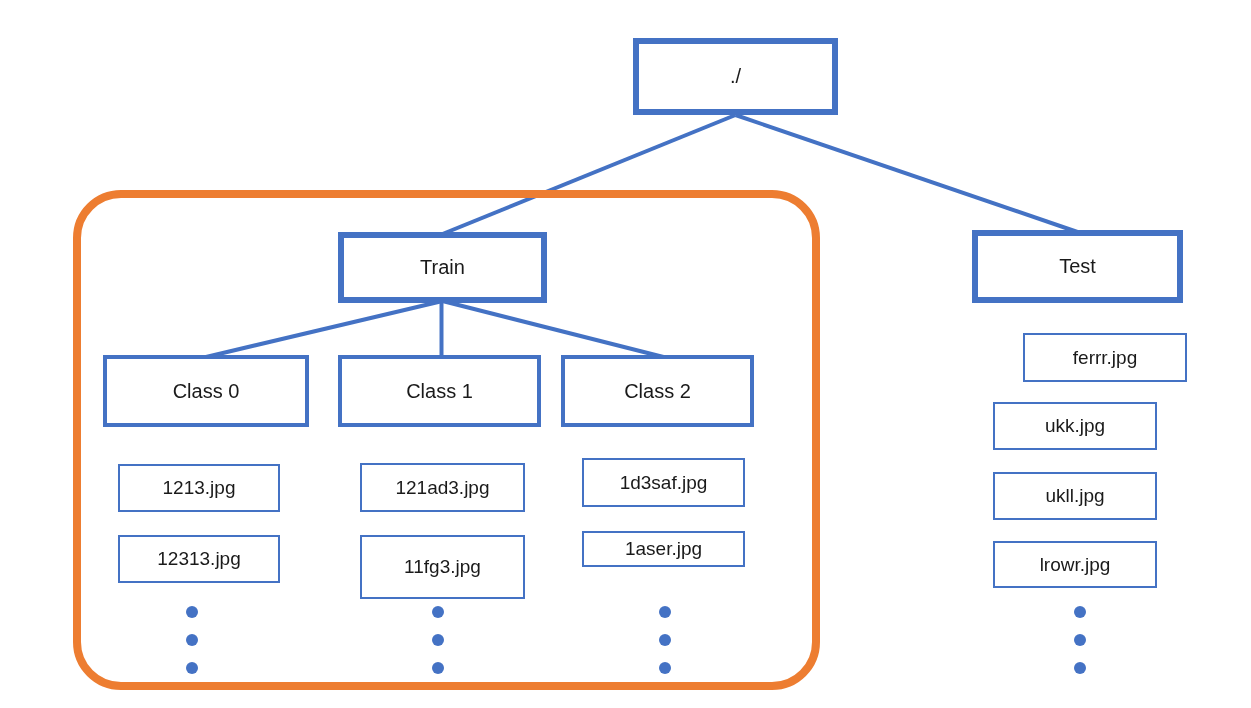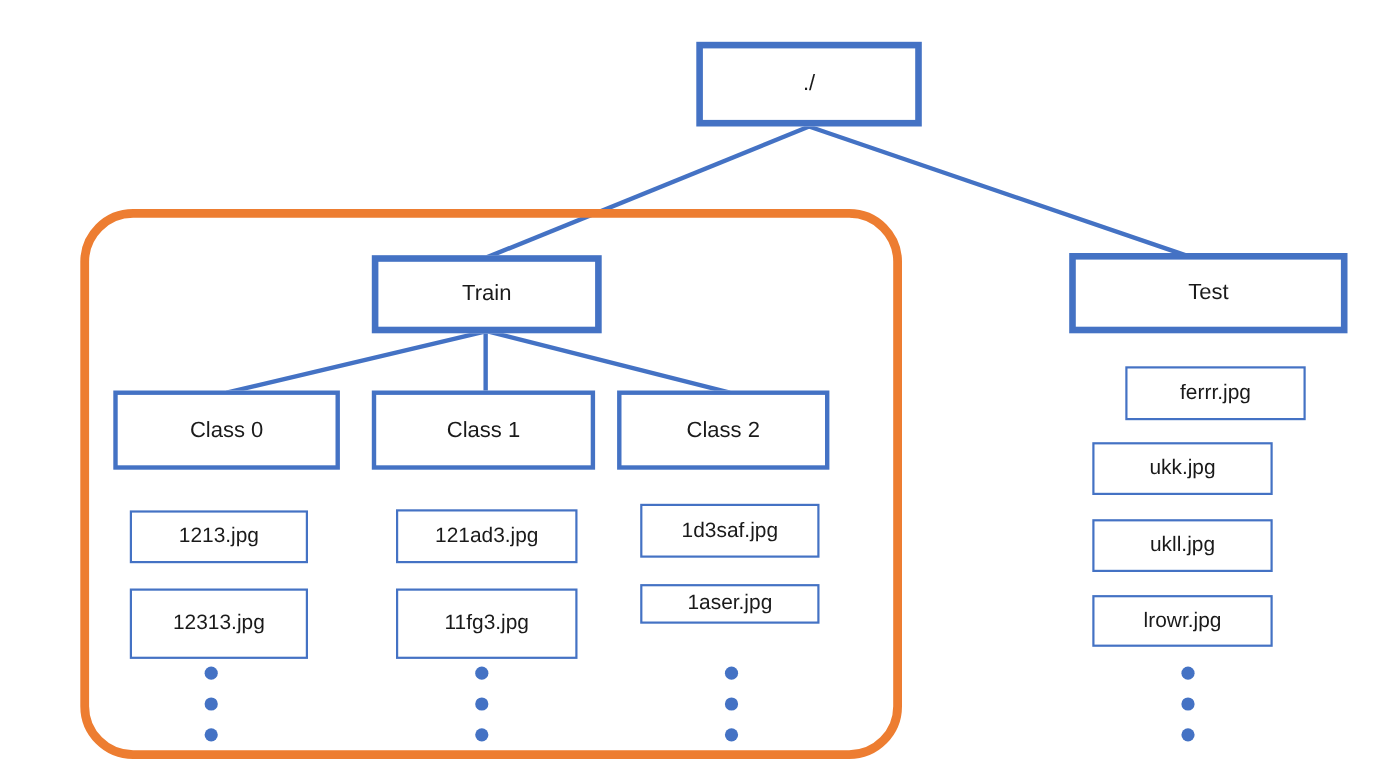--- a/index.html
+++ b/index.html
@@ -43,28 +43,28 @@
     box-sizing: border-box;
     font-size: 20px;
     white-space: nowrap;
   }
   .lvl1 { border: 6px solid var(--blue); }
   .lvl2 { border: 4px solid var(--blue); }
   .file { border: 2px solid var(--blue); font-size: 19px; }
 
   .root-node  { left: 633px; top: 38px;  width: 205px; height: 77px; }
   .train-node { left: 338px; top: 232px; width: 209px; height: 71px; }
-  .test-node  { left: 972px; top: 230px; width: 253px; height: 73px; }
+  .test-node  { left: 972px; top: 230px; width: 211px; height: 73px; }
 
   .class0-node { left: 103px; top: 355px; width: 206px; height: 72px; }
   .class1-node { left: 338px; top: 355px; width: 203px; height: 72px; }
   .class2-node { left: 561px; top: 355px; width: 193px; height: 72px; }
 
   .c0f0 { left: 118px; top: 464px; width: 162px; height: 48px; }
-  .c0f1 { left: 118px; top: 535px; width: 162px; height: 64px; }
+  .c0f1 { left: 118px; top: 535px; width: 162px; height: 48px; }
   .c1f0 { left: 360px; top: 463px; width: 165px; height: 49px; }
   .c1f1 { left: 360px; top: 535px; width: 165px; height: 64px; }
   .c2f0 { left: 582px; top: 458px; width: 163px; height: 49px; }
   .c2f1 { left: 582px; top: 531px; width: 163px; height: 36px; }
 
   .tf0 { left: 993px; top: 333px; width: 164px; height: 49px; margin-left: 30px; }
   .tf1 { left: 993px; top: 402px; width: 164px; height: 48px; }
   .tf2 { left: 993px; top: 472px; width: 164px; height: 48px; }
   .tf3 { left: 993px; top: 541px; width: 164px; height: 47px; }
 

